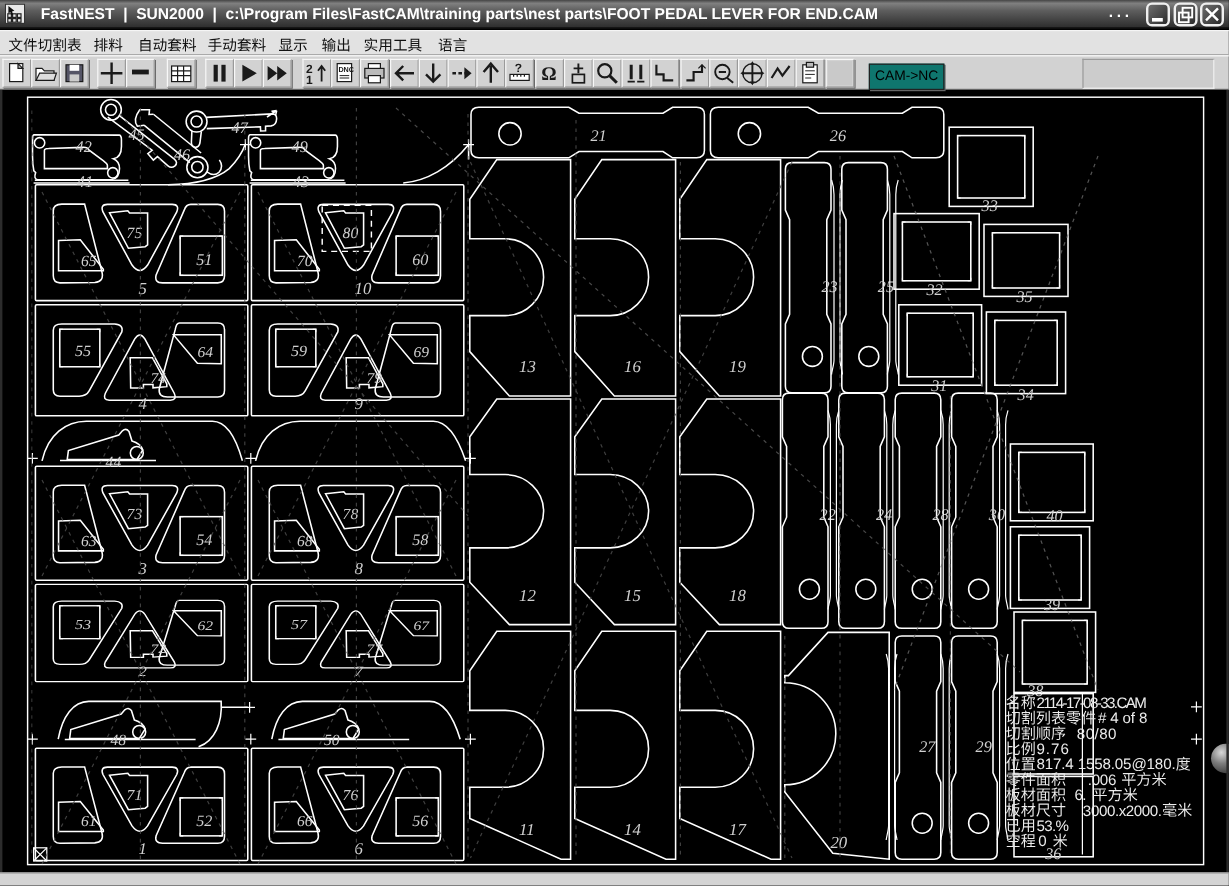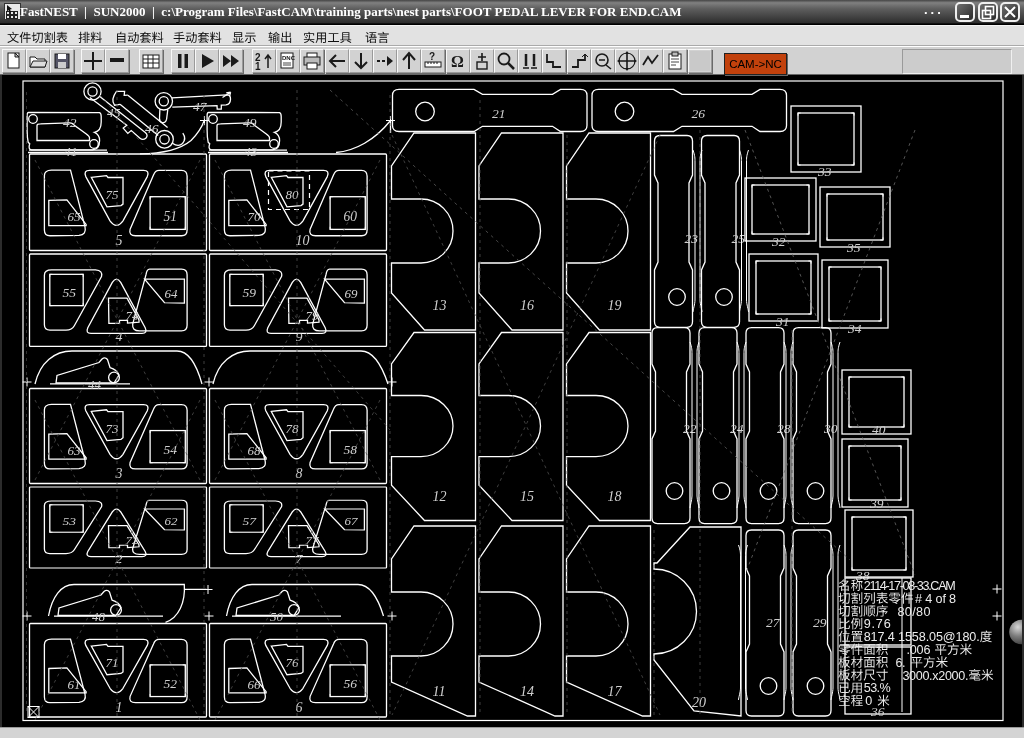--- a/index.html
+++ b/index.html
@@ -1,21 +1,21 @@
 <!DOCTYPE html>
 <html><head><meta charset="utf-8"><style>
 *{margin:0;padding:0;box-sizing:border-box}
 body{width:1024px;height:738px;overflow:hidden;background:#000;font-family:"Liberation Sans",sans-serif}
 #title{position:absolute;left:0;top:0;width:1024px;height:24px;background:linear-gradient(180deg,#454545 0%,#808080 12%,#5e5e5e 38%,#2d2d2d 100%);border-bottom:1px solid #111}
-#title .txt{position:absolute;left:20px;top:4px;font-family:Liberation Serif, serif;font-weight:bold;font-size:13px;color:#fff;white-space:pre}
+#title .txt{position:absolute;left:34px;top:4px;font-family:Liberation Sans, sans-serif;font-weight:bold;font-size:13px;color:#fff;white-space:pre}
 .wbtn{position:absolute;top:2px;width:20px;height:20px;border:2px solid #efefef;border-radius:5px;background:linear-gradient(135deg,#6e6e6e,#2a2a2a)}
 #menu{position:absolute;left:0;top:25px;width:1024px;height:21px;background:#e2e2e2;border-top:1px solid #f5f5f5;border-bottom:1px solid #aaa}
 #tool{position:absolute;left:0;top:46px;width:1024px;height:29px;background:#d2d2d2;border-top:1px solid #fff;border-bottom:1px solid #666}
 .tbtn{position:absolute;top:2px;width:24px;height:24px;background:#d2d2d2;border:1px solid #9a9a9a;border-top-color:#f8f8f8;border-left-color:#f8f8f8;box-shadow:1px 1px 0 #6a6a6a}
-#camnc{position:absolute;left:724px;top:6px;width:63px;height:22px;background:#c2410c;border:1.5px solid #222;box-shadow:1px 1px 0 #666;font-size:11.5px;text-align:center;line-height:20px;color:#000}
+#camnc{position:absolute;left:724px;top:6px;width:63px;height:22px;background:#0f766e;border:1.5px solid #222;box-shadow:1px 1px 0 #666;font-size:11.5px;text-align:center;line-height:20px;color:#000}
 #tpanel{position:absolute;left:902px;top:2px;width:110px;height:25px;background:#cccccc;border:1px solid #9a9a9a;border-bottom-color:#f0f0f0;border-right-color:#f0f0f0}
 #bottom{position:absolute;left:0;top:727px;width:1024px;height:11px;background:#d4d4d4;border-top:1px solid #9a9a9a}
 #lframe{position:absolute;left:0;top:75px;width:2px;height:652px;background:#2c2c2c}
 #rframe{position:absolute;left:1022px;top:75px;width:2px;height:652px;background:#2c2c2c}
 </style></head><body>
 <div id="canvasbg" style="position:absolute;left:0;top:24px;width:1024px;height:714px;background:#000"></div>
 <svg id="cv" style="position:absolute;left:0;top:0" width="1024" height="738" viewBox="0 0 1024 738">
 <defs>
 <path id="u6587" d="M423 823C453 774 485 707 497 666L580 693C566 734 531 799 501 847ZM50 664V590H206C265 438 344 307 447 200C337 108 202 40 36 -7C51 -25 75 -60 83 -78C250 -24 389 48 502 146C615 46 751 -28 915 -73C928 -52 950 -20 967 -4C807 36 671 107 560 201C661 304 738 432 796 590H954V664ZM504 253C410 348 336 462 284 590H711C661 455 592 344 504 253Z"></path>
 <path id="u4EF6" d="M317 341V268H604V-80H679V268H953V341H679V562H909V635H679V828H604V635H470C483 680 494 728 504 775L432 790C409 659 367 530 309 447C327 438 359 420 373 409C400 451 425 504 446 562H604V341ZM268 836C214 685 126 535 32 437C45 420 67 381 75 363C107 397 137 437 167 480V-78H239V597C277 667 311 741 339 815Z"></path>

